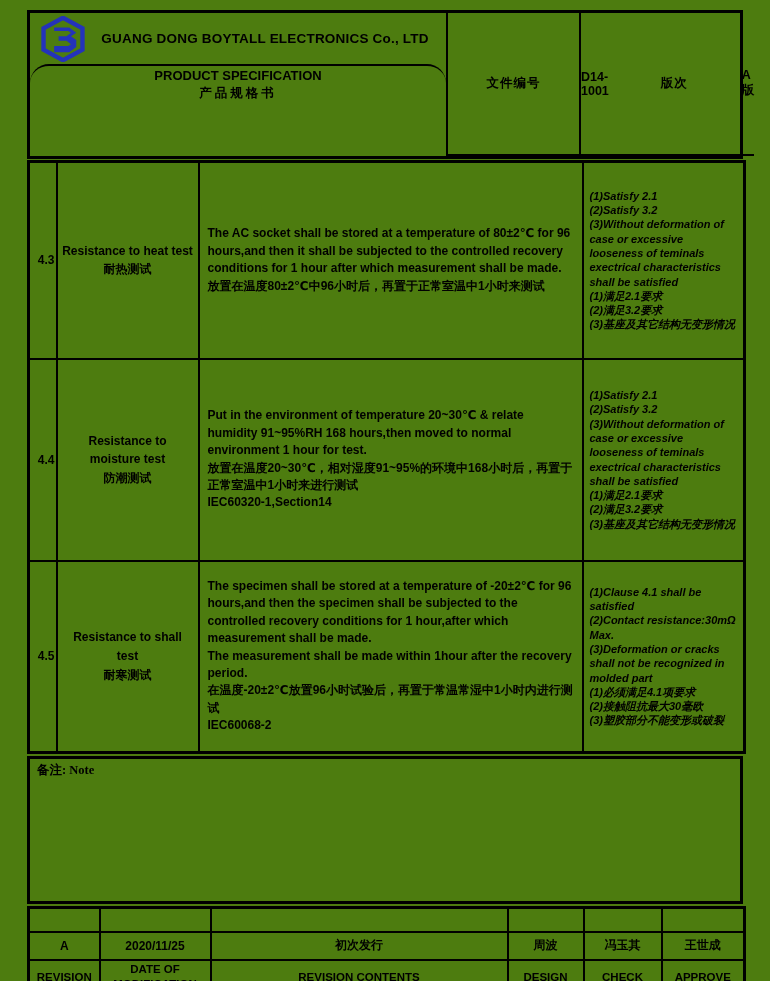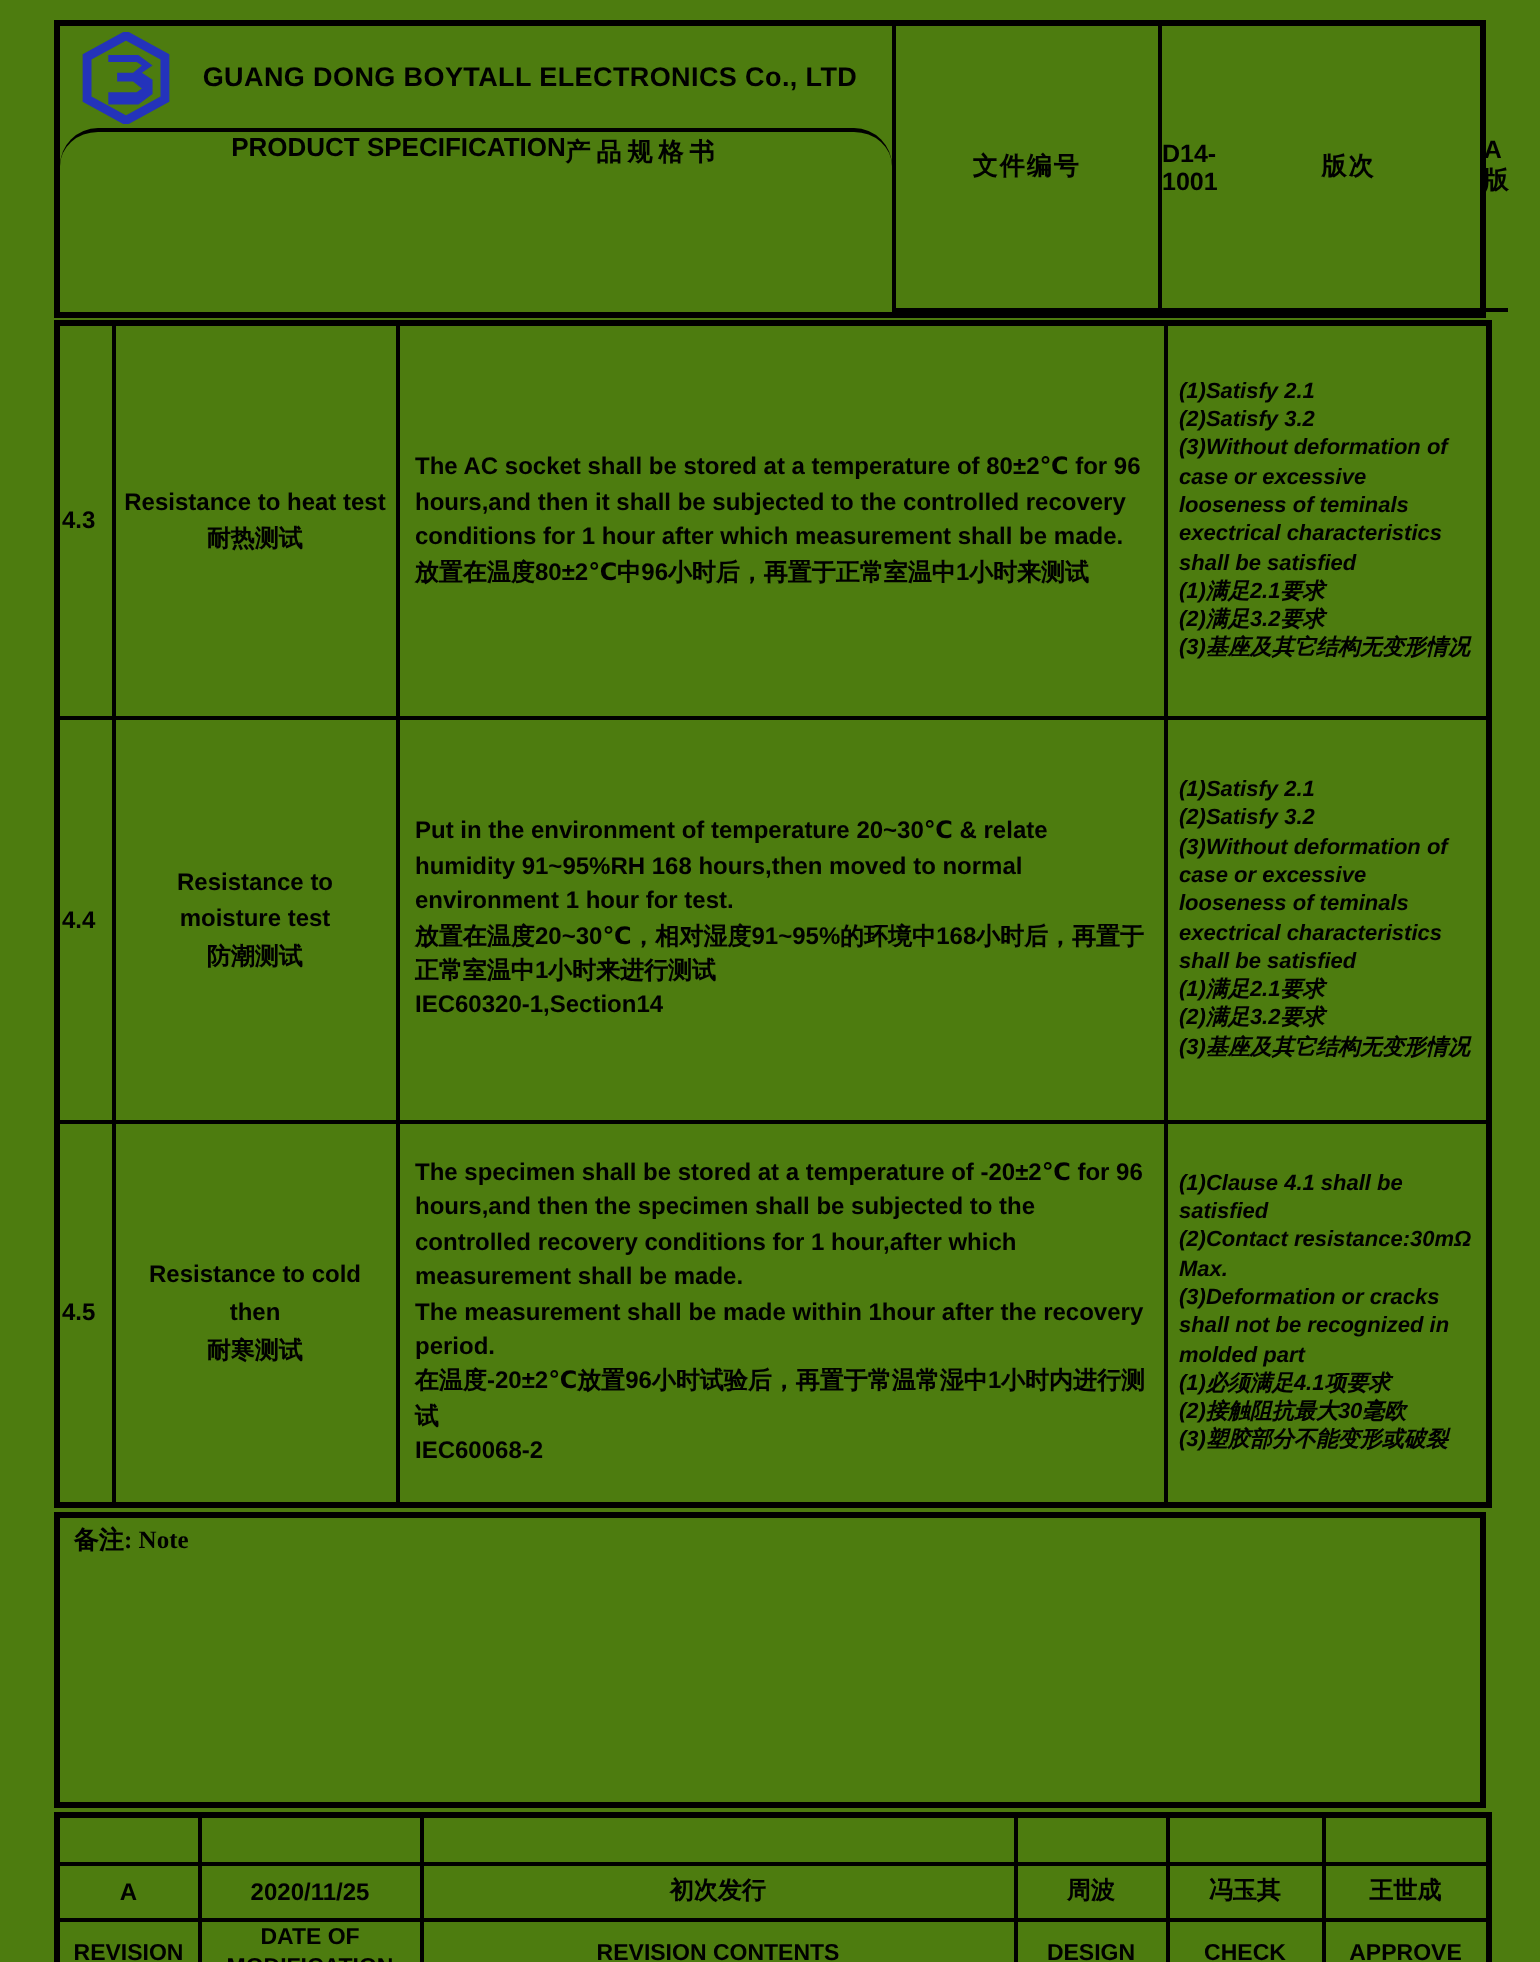--- a/index.html
+++ b/index.html
@@ -8,34 +8,34 @@
   .doc{position:absolute;left:27px;top:10px;width:716px;}
 
   
   .hdr{display:flex;align-items:stretch;}
   .hdr-left{width:421px;box-sizing:border-box;border:3px solid #000;border-right:2px solid #000;}
   .company-row{height:51px;display:flex;align-items:center;padding:0 4px 0 8px;}
   .logo-wrap{width:50px;height:48px;flex:0 0 auto;display:flex;align-items:center;justify-content:center;}
   .company-text{flex:1;text-align:center;}
   .company-en{font-size:13.5px;letter-spacing:.2px;}
   .company-cn{font-size:13px;margin-top:3px;letter-spacing:4px;}
-  .product-row{height:37px;border-top:2px solid #000;display:flex;flex-direction:row;justify-content:center;text-align:center;border-radius:19px;}
+  .product-row{height:37px;border-top:2px solid #000;display:flex;flex-direction:column;justify-content:center;text-align:center;border-radius:19px;}
   .title-en{font-size:13px;}
   .title-cn{font-size:12.5px;margin-top:2px;letter-spacing:3px;}
 
   .hdr-right{width:295px;box-sizing:border-box;border:3px solid #000;border-left:none;display:flex;flex-direction:row;}
   .info-row{flex:1;display:flex;border-bottom:2px solid #000;}
   .info-row:last-child{border-bottom:none;margin-top:47px;}
   .info-label{width:131px;border-right:2px solid #000;display:flex;align-items:center;justify-content:center;font-size:12.5px;letter-spacing:1px;}
   .info-value{flex:1;display:flex;align-items:center;justify-content:center;font-size:12.5px;}
 
   
   table.main{border-collapse:collapse;table-layout:fixed;width:716px;margin-top:1px;border:3px solid #000;}
   table.main td{border:2px solid #000;vertical-align:middle;box-sizing:border-box;}
-  .c-no{text-align:left;font-size:12px;}
+  .c-no{text-align:right;font-size:12px;}
   .c-name{text-align:center;font-size:12px;line-height:1.55;padding:0 4px;}
   .c-desc{font-size:12px;padding:6px 8px;white-space:pre-wrap;line-height:1.45;}
   .c-req{font-size:11px;padding:6px 6px;white-space:pre-wrap;line-height:1.3;font-style:italic;}
 
   
   .note{border:3px solid #000;box-sizing:border-box;height:148px;margin-top:2px;padding:3px 7px;font-size:12.5px;font-family:Liberation Serif, serif;}
 
   
   table.rev{border-collapse:collapse;table-layout:fixed;width:716px;margin-top:2px;border:3px solid #000;text-align:center;}
   table.rev td{border:2px solid #000;vertical-align:middle;box-sizing:border-box;font-size:12px;}
@@ -121,21 +121,21 @@
         <td class="c-req">(1)Satisfy 2.1
 (2)Satisfy 3.2
 (3)Without deformation of case or excessive looseness of teminals exectrical characteristics shall be satisfied
 (1)满足2.1要求
 (2)满足3.2要求
 (3)基座及其它结构无变形情况</td>
       </tr>
       <tr style="height:192px;">
         <td class="c-no">4.5</td>
         <td class="c-name">
-          <div>Resistance to cold then</div>
+          <div>Resistance to shall test</div>
           <div>耐寒测试</div>
         </td>
         <td class="c-desc">The specimen shall be stored at a temperature of -20±2℃ for 96 hours,and then the specimen shall be subjected to the controlled recovery conditions for 1 hour,after which measurement shall be made.
 The measurement shall be made within 1hour after the recovery period.
 在温度-20±2℃放置96小时试验后，再置于常温常湿中1小时内进行测试
 IEC60068-2</td>
         <td class="c-req">(1)Clause 4.1 shall be satisfied
 (2)Contact resistance:30mΩ Max.
 (3)Deformation or cracks shall not be recognized in molded part
 (1)必须满足4.1项要求

